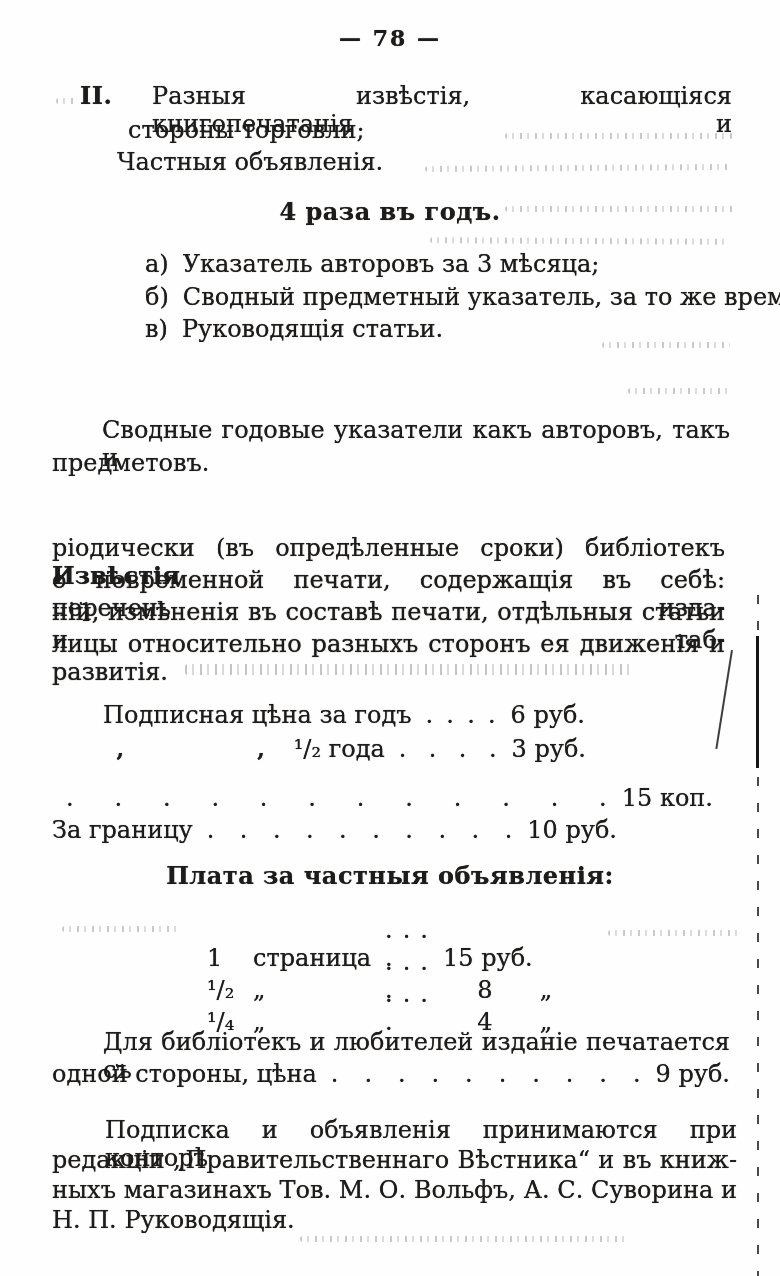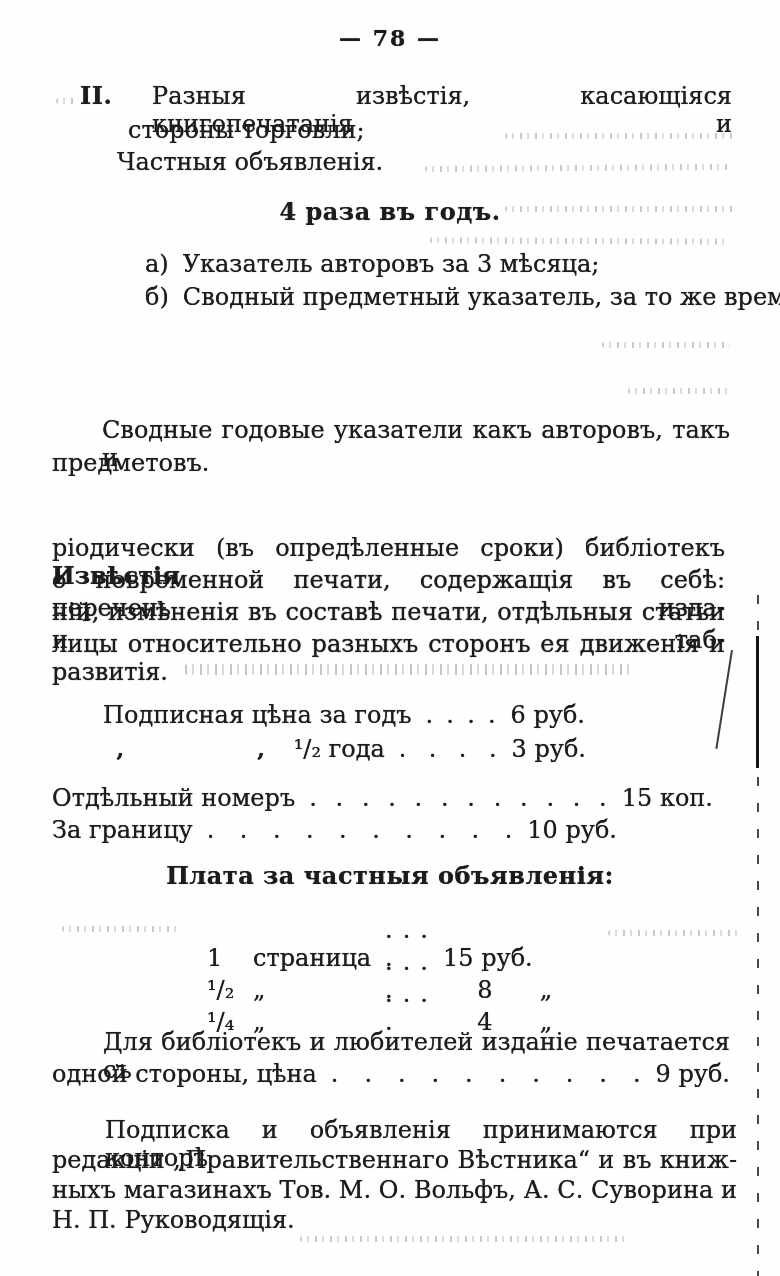--- a/index.html
+++ b/index.html
@@ -46,20 +46,23 @@
   <div class="abs" style="top:148px;left:117px">Частныя объявленія.</div>
 
   <div class="abs ctr hd" style="top:198px">4 раза въ годъ.</div>
 
   <div class="abs" style="top:250px;left:145px">
     <span class="mk">а)</span><span>Указатель авторовъ за 3 мѣсяца;</span>
   </div>
   <div class="abs" style="top:283px;left:145px">
     <span class="mk">б)</span><span>Сводный предметный указатель, за то же время;</span>
   </div>
+  <div class="abs" style="top:315px;left:145px">
+    <span class="mk">в)</span><span>Руководящія статьи.</span>
+  </div>
 
   <div class="abs j" style="top:416px;left:102px;width:628px">Сводные годовые указатели какъ авторовъ, такъ и</div>
   <div class="abs" style="top:449px;left:52px">предметовъ.</div>
 
   <div class="abs j" style="top:534px;left:52px;width:673px">
     <span>ріодически (въ опредѣленные сроки) библіотекъ</span>
     <span class="semi">Извѣстія</span>
   </div>
   <div class="abs j dark" style="top:566px;left:52px;width:673px">о повременной печати, содержащія въ себѣ: перечень изда-</div>
   <div class="abs j dark" style="top:598px;left:52px;width:673px">ній, измѣненія въ составѣ печати, отдѣльныя статьи и таб-</div>
@@ -72,21 +75,20 @@
   </div>
   <div class="abs row" style="top:735px;left:116px;width:470px">
     <span class="hd">‚</span>
     <span class="hd" style="margin-left:132px">‚</span>
     <span style="margin-left:28px">¹/₂ года</span>
     <span class="dots">. . . .</span>
     <span>3 руб.</span>
   </div>
 
   <div class="abs row" style="top:784px;left:52px;width:661px">
-    <span>Отдѣльный номеръ</span>
     <span class="dots">. . . . . . . . . . . .</span>
     <span>15 коп.</span>
   </div>
   <div class="abs row" style="top:816px;left:52px;width:565px">
     <span>За границу</span>
     <span class="dots">. . . . . . . . . .</span>
     <span>10 руб.</span>
   </div>
 
   <div class="abs ctr hd" style="top:862px">Плата за частныя объявленія:</div>

